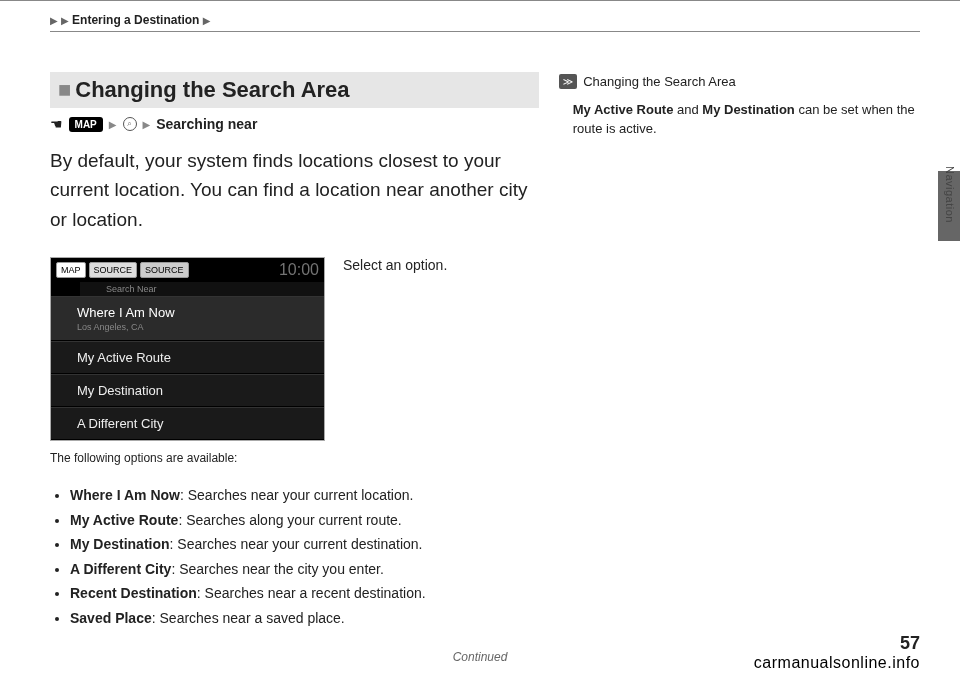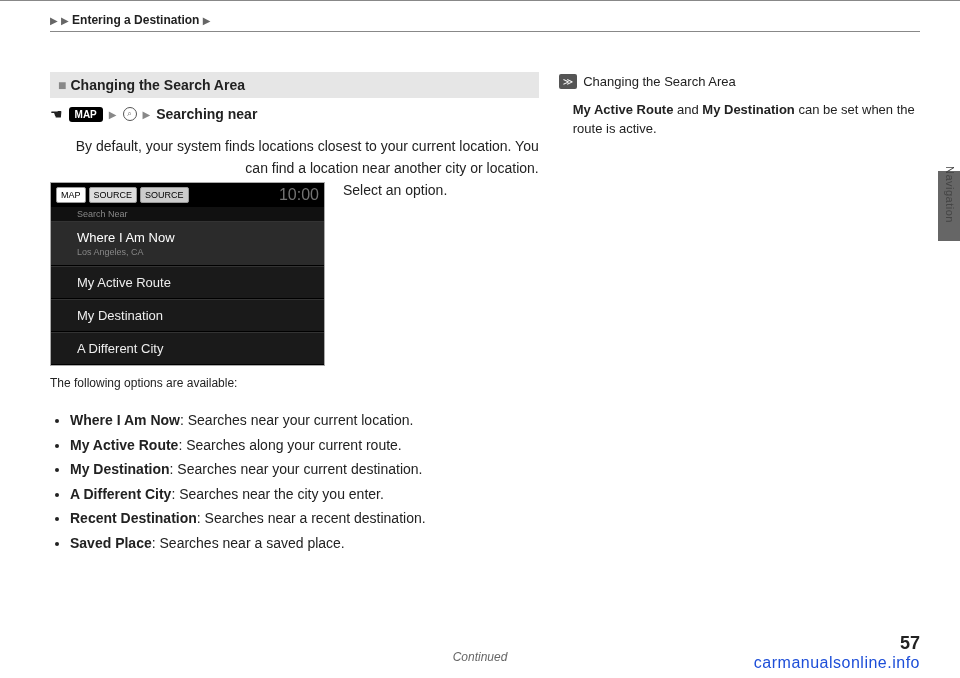--- a/index.html
+++ b/index.html
@@ -18,45 +18,45 @@
 .header-bc b { color: #222; }
 .hrule { border-top: 1px solid #888; margin: 0 0 4px 0; }
 
 
 .cols { display: flex; gap: 20px; margin-top: 40px; }
 .lcol { flex: 1.15; }
 .rcol { flex: 0.85; font-size: 13px; line-height: 1.5; }
 
 .section-heading {
   background: #e6e6e6;
-  font-size: 14px;
+  font-size: 22px;
   font-weight: 600;
   color: #222;
   padding: 5px 8px;
   margin-bottom: 8px;
 }
 .section-heading .sq { color: #888; margin-right: 4px; }
 
 .bcpath { font-size: 14px; margin-bottom: 14px; display: flex; align-items: center; gap: 6px; }
 .chip-map { background: #000; color: #fff; font-size: 10px; padding: 2px 6px; border-radius: 3px; font-weight: 600; }
 .circ-icon { display:inline-flex; width:14px; height:14px; border:1px solid #555; border-radius:50%; align-items:center; justify-content:center; font-size:8px; color:#555;}
 .tri { color:#888; font-size:10px;}
 .bcpath b { font-weight: 600; }
 
-.intro { font-size: 14px; line-height: 1.55; margin-bottom: 3px; text-align: right; }
+.intro { font-size: 19px; line-height: 1.55; margin-bottom: 23px; }
 
 
 .shot-row { display:flex; gap: 18px; align-items:flex-start; margin-bottom: 10px;}
 .shot { width: 275px; background:#000; color:#ccc; font-size:12px; border:1px solid #aaa; }
 .shot-top { display:flex; align-items:center; background:#000; padding:3px 5px; gap:3px;}
 .shot-top .tab { background:#ddd; color:#000; font-size:9px; padding:2px 4px; border-radius:2px; border:1px solid #999;}
 .shot-top .tab.active { background:#fff; }
 .shot-top .tab.src { background:#ccc; }
 .shot-top .clk { margin-left:auto; color:#737373; font-size:16px; font-weight:500;}
-.shot-sub { font-size:9px; color:#888; padding:2px 26px; background:#111;}
+.shot-sub { font-size:9px; color:#888; padding:2px 26px; background:#111;margin-left:29px;}
 .shot-item { padding:8px 26px; background:#1a1a1a; border-top:1px solid #333; border-bottom:1px solid #000; color:#eee; font-size:13px; position:relative;}
 .shot-item .subline { display:block; font-size:9px; color:#888; margin-top:2px;}
 .shot-item.sel { background:#2b2b2b; color:#fff; }
 .shot-item.sel::after { content:""; }
 .shot-list { position:relative;}
 .shot-list .dnicon { position:absolute; left:7px; top:62%; color:#fff; font-size:12px; }
 
 .caption { font-size:14px; margin-top:0;}
 .opts-lead { font-size:12px; margin-bottom:18px;}
 ul.opts { list-style:disc; padding-left:20px; font-size:14px; line-height:1.75;}
@@ -65,21 +65,21 @@
 .rhead { font-size:13px; margin-bottom:8px; display:flex; align-items:center; gap:6px;}
 .rhead .ricon { display:inline-block; background:#555; color:#fff; font-size:10px; padding:0 4px; border-radius:2px; line-height:15px;}
 .rbody { padding-left:14px; border-left: none; }
 .rbody b { font-weight:700;}
 
 
 .sidetab { position:absolute; right:-2px; top:170px; width:24px; height:70px; background:#666; }
 .sidelabel { position:absolute; right:4px; top:165px; font-size:11px; color:#444; writing-mode:vertical-rl; letter-spacing:0.5px;}
 .footer { position:absolute; bottom:14px; left:0; right:0; display:flex; justify-content:center; font-size:12px; color:#666; gap:40px; font-style:italic;align-items:flex-end;}
 .pageno { position:absolute; bottom:24px; right:40px; font-size:18px; font-weight:700; font-style:normal;}
-.watermark { position:absolute; bottom:6px; right:40px; font-size:16px; color:#1d4ed8; letter-spacing:0.5px;}
+.watermark { position:absolute; bottom:6px; right:40px; font-size:16px; color:#000000; letter-spacing:0.5px;}
 </style>
 </head>
 <body>
 
 <div class="header-bc">
   <span class="arrow">▶</span>
   <span class="arrow">▶</span>
   <b>Entering a Destination</b>
   <span class="arrow">▶</span>
 </div>

